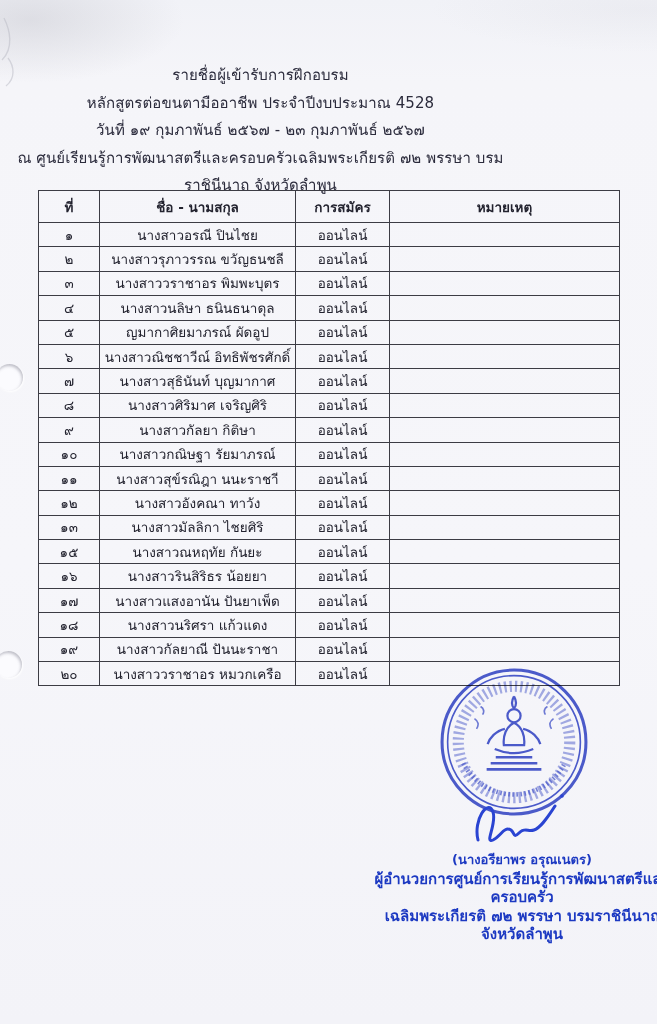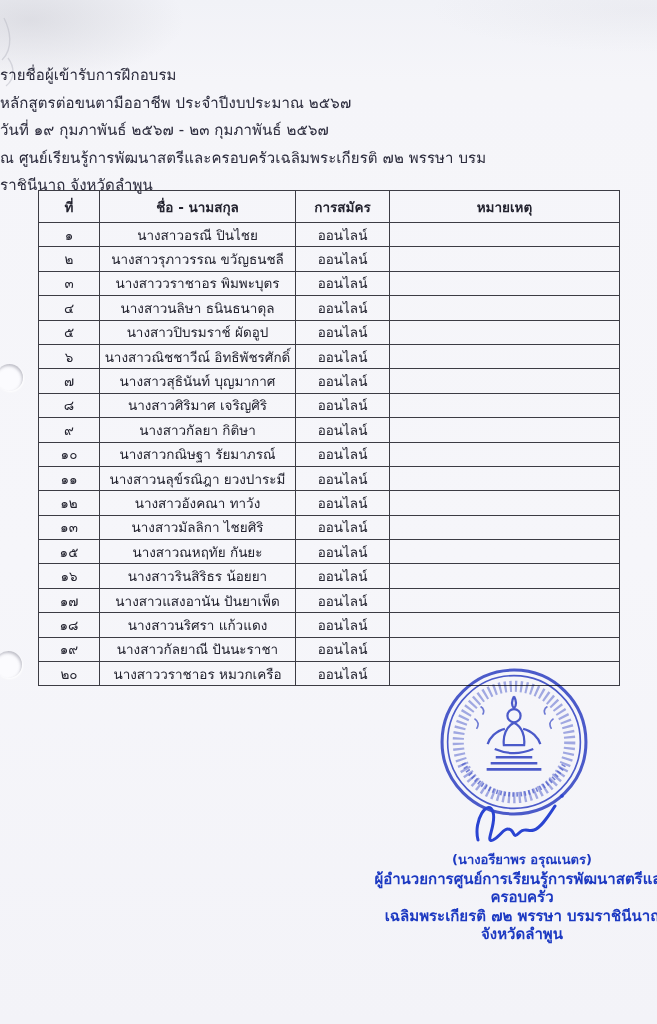--- a/index.html
+++ b/index.html
@@ -8,21 +8,21 @@
     background:linear-gradient(180deg,#f1f2f7 0%,#f5f5f9 8%,#f6f6fa 55%,#f3f3f8 100%);
     font-family:"DejaVu Sans","Liberation Sans",sans-serif;
     color:#26263a;
   }
   .paper-sheen{position:absolute;inset:0;pointer-events:none;
     background:
       radial-gradient(220px 90px at 30px 20px, rgba(160,160,170,0.25), rgba(0,0,0,0) 70%),
       radial-gradient(300px 60px at 640px 10px, rgba(190,190,200,0.12), rgba(0,0,0,0) 70%);
   }
   
-  .doc-header{position:absolute;top:62px;left:0;width:521px;text-align:left;
+  .doc-header{position:absolute;top:62px;left:0;width:521px;text-align:center;
     font-size:15px;line-height:27.5px;color:#2b2b3c;letter-spacing:.1px;}
   
   .roster{position:absolute;left:38px;top:190px;width:581px;border-collapse:collapse;table-layout:fixed;}
   .roster th,.roster td{border:1.4px solid #3c3c44;font-size:13.5px;color:#23232f;
     padding:0 4px;overflow:hidden;white-space:nowrap;}
   .roster th{height:31px;font-weight:600;}
   .roster td{height:23.4px;font-weight:400;}
   .col-no{width:61px;}
   .col-name{width:196px;}
   .col-app{width:94px;}
@@ -48,21 +48,21 @@
 <body>
 
 <div class="paper-sheen"></div>
 
 <svg class="crease" viewBox="0 0 120 120">
   <path d="M2,60 C14,48 10,30 4,18 M6,86 C16,78 14,66 8,58" fill="none" stroke="#b9bac4" stroke-width="1.4"></path>
 </svg>
 
 <div class="doc-header">
   <div>รายชื่อผู้เข้ารับการฝึกอบรม</div>
-  <div>หลักสูตรต่อขนตามืออาชีพ ประจำปีงบประมาณ  ๒๕๖๗</div>
+  <div>หลักสูตรต่อขนตามืออาชีพ ประจำปีงบประมาณ  4528</div>
   <div>วันที่ ๑๙ กุมภาพันธ์ ๒๕๖๗ - ๒๓ กุมภาพันธ์ ๒๕๖๗</div>
   <div>ณ ศูนย์เรียนรู้การพัฒนาสตรีและครอบครัวเฉลิมพระเกียรติ ๗๒ พรรษา บรมราชินีนาถ จังหวัดลำพูน</div>
 </div>
 
 <table class="roster">
   <colgroup>
     <col class="col-no">
       <col class="col-name">
       <col class="col-app">
       <col class="col-note">
@@ -95,21 +95,21 @@
         <td class="cell-note"></td>
       </tr>
       <tr>
         <td class="cell-no">๔</td>
         <td class="cell-name">นางสาวนลิษา ธนินธนาดุล</td>
         <td class="cell-app">ออนไลน์</td>
         <td class="cell-note"></td>
       </tr>
       <tr>
         <td class="cell-no">๕</td>
-        <td class="cell-name">นางสาวปิบรมราช์ ผัดอูป</td>
+        <td class="cell-name">ญมากาศิยมาภรณ์ ผัดอูป</td>
         <td class="cell-app">ออนไลน์</td>
         <td class="cell-note"></td>
       </tr>
       <tr>
         <td class="cell-no">๖</td>
         <td class="cell-name">นางสาวณิชชาวีณ์ อิทธิพัชรศักดิ์</td>
         <td class="cell-app">ออนไลน์</td>
         <td class="cell-note"></td>
       </tr>
       <tr>
@@ -131,21 +131,21 @@
         <td class="cell-note"></td>
       </tr>
       <tr>
         <td class="cell-no">๑๐</td>
         <td class="cell-name">นางสาวกณิษฐา รัยมาภรณ์</td>
         <td class="cell-app">ออนไลน์</td>
         <td class="cell-note"></td>
       </tr>
       <tr>
         <td class="cell-no">๑๑</td>
-        <td class="cell-name">นางสาวนลุข์รณิฎา ยวงปาระมี</td>
+        <td class="cell-name">นางสาวสุข์รณิฎา นนะราชาี</td>
         <td class="cell-app">ออนไลน์</td>
         <td class="cell-note"></td>
       </tr>
       <tr>
         <td class="cell-no">๑๒</td>
         <td class="cell-name">นางสาวอังคณา ทาวัง</td>
         <td class="cell-app">ออนไลน์</td>
         <td class="cell-note"></td>
       </tr>
       <tr>

